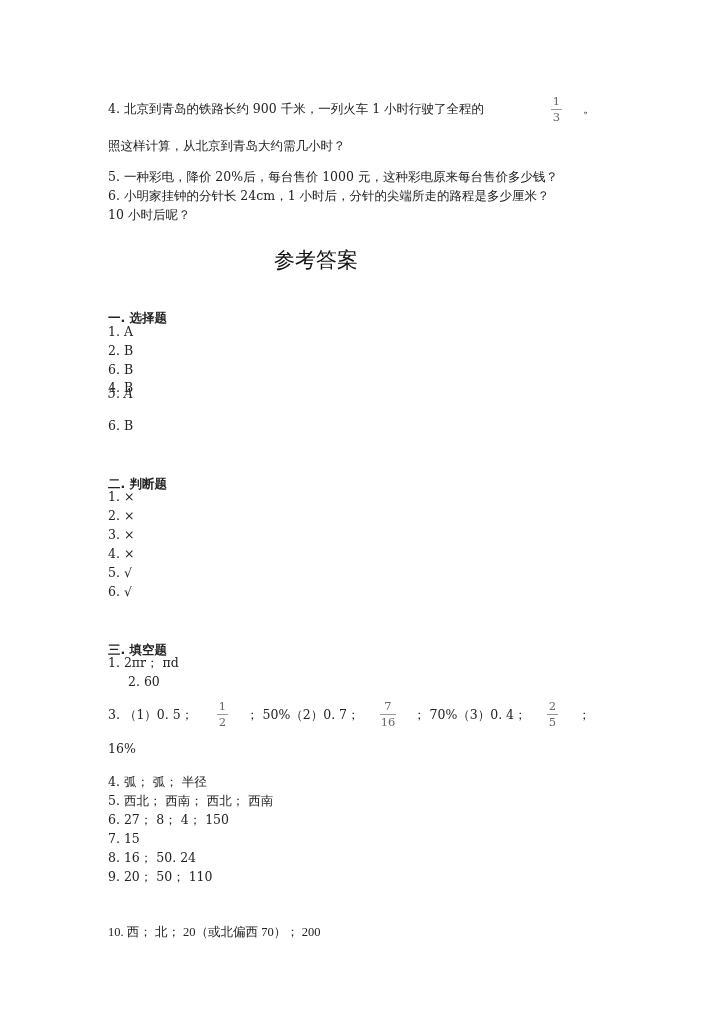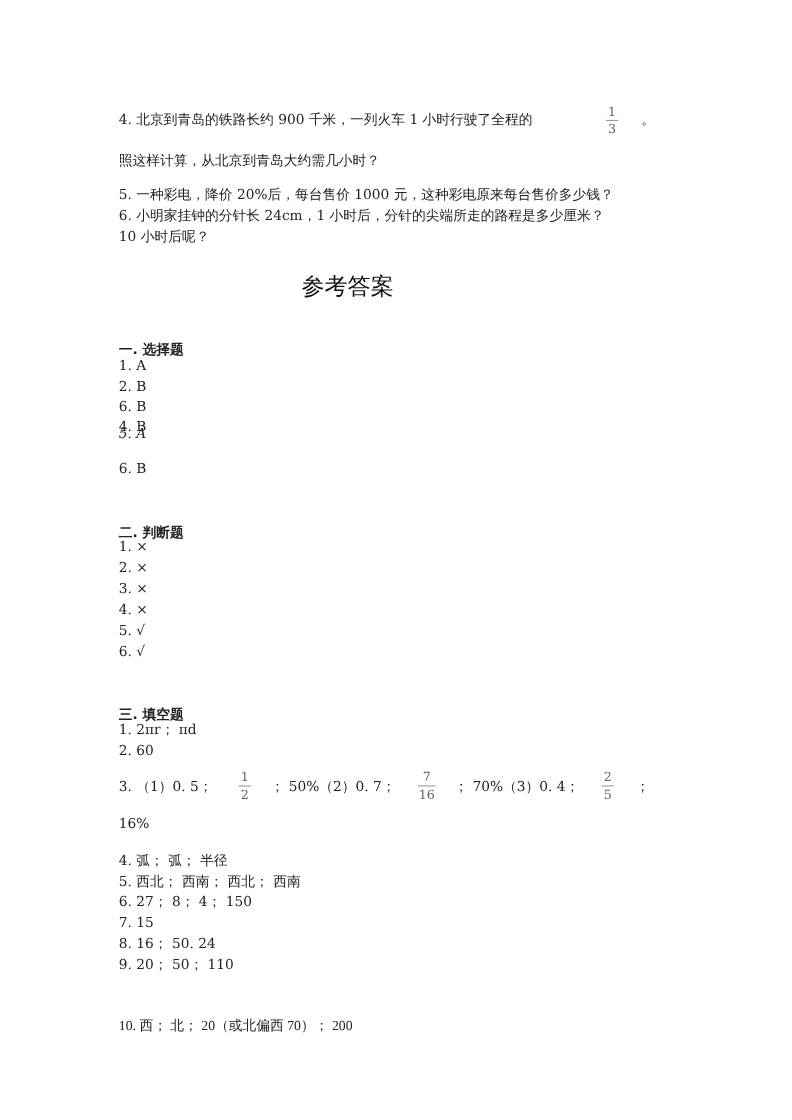--- a/index.html
+++ b/index.html
@@ -45,21 +45,21 @@
 <div class="sec" style="top:455px;">二. 判断题</div>
 <div class="line" style="top:489px;">1. ×</div>
 <div class="line" style="top:508px;">2. ×</div>
 <div class="line" style="top:527px;">3. ×</div>
 <div class="line" style="top:546px;">4. ×</div>
 <div class="line" style="top:565px;">5. √</div>
 <div class="line" style="top:584px;">6. √</div>
 
 <div class="sec" style="top:621px;">三. 填空题</div>
 <div class="line" style="top:655px;">1. 2πr； πd</div>
-<div class="line" style="top:674px;">2. 60</div>
+<div class="line" style="top:674px;margin-left:20px;">2. 60</div>
 
 <div class="line" style="top:707px;">3. （1）0. 5；</div>
 <div class="frac" style="left:217px; top:700px;">
   <span>1</span>
   <span class="bar"></span>
   <span>2</span>
 </div>
 <div class="semi" style="left:246px; top:707px;">； 50%（2）0. 7；</div>
 <div class="frac wide" style="left:380px; top:700px;">
   <span>7</span>

